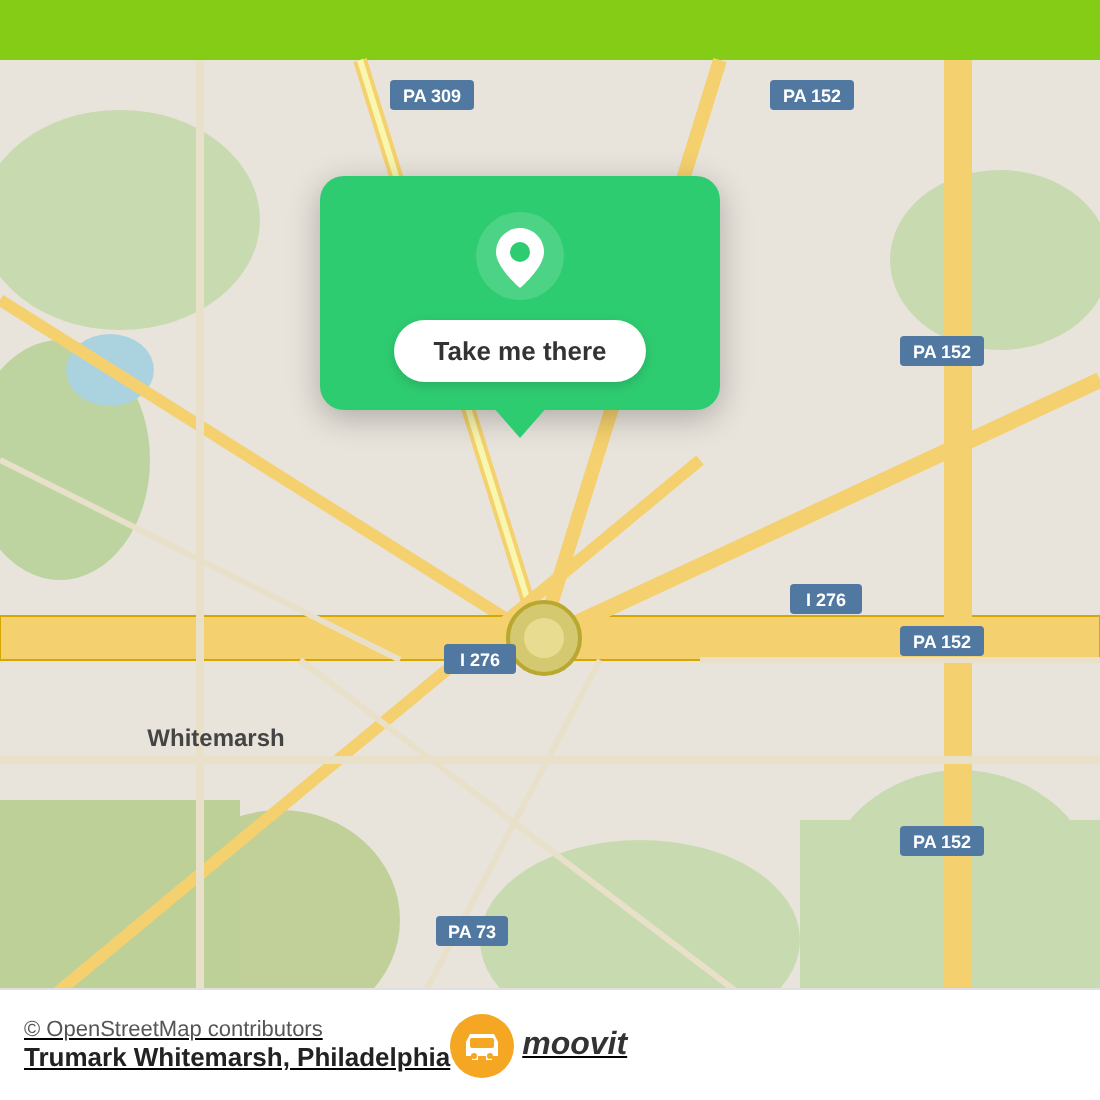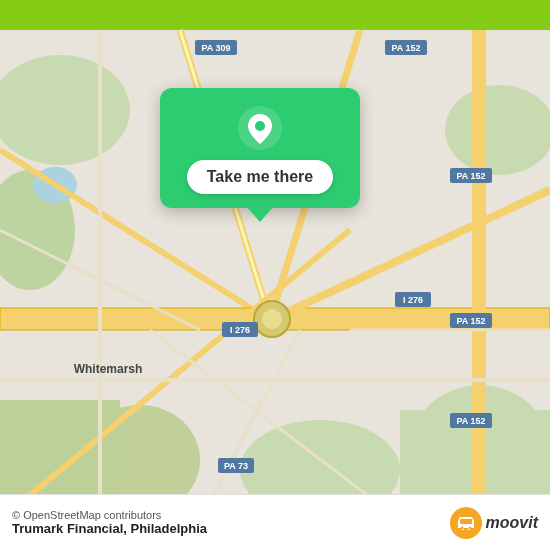--- a/index.html
+++ b/index.html
@@ -24,22 +24,22 @@
     #bottom-bar {
       position: absolute;
       bottom: 0;
       left: 0;
       right: 0;
       height: 56px;
       background: white;
       border-top: 1px solid #e0e0e0;
       display: flex;
       align-items: center;
-      justify-content: space-between;
       padding: 0 12px;
+      text-decoration: underline;
     }
 
     #attribution {
       font-size: 11px;
       color: #555;
     }
 
     #place-name {
       font-size: 13px;
       font-weight: bold;
@@ -102,21 +102,21 @@
       height: 44px;
       margin-bottom: 10px;
     }
 
     #take-me-there-btn {
       background: white;
       color: #333;
       border: none;
       border-radius: 20px;
       padding: 8px 20px;
-      font-size: 16px;
+      font-size: 13px;
       font-weight: 600;
       cursor: pointer;
       white-space: nowrap;
       box-shadow: 0 2px 6px rgba(0,0,0,0.15);
     }
 
     
     svg.map-roads {
       position: absolute;
       inset: 0;
@@ -204,21 +204,21 @@
       <path d="M22 8 C15.4 8 10 13.4 10 20 C10 28 22 38 22 38 C22 38 34 28 34 20 C34 13.4 28.6 8 22 8 Z" fill="white"></path>
       <circle cx="22" cy="20" r="5" fill="#2ecc71"></circle>
     </svg>
 
     <button id="take-me-there-btn">Take me there</button>
   </div>
 
   <div id="bottom-bar">
     <div>
       <div id="attribution">© OpenStreetMap contributors</div>
-      <div id="place-name">Trumark Financial, Philadelphia</div>
+      <div id="place-name">Trumark Whitemarsh, Philadelphia</div>
     </div>
 
     <div id="moovit-logo">
       <div class="moovit-icon">
 
         <svg width="20" height="20" viewBox="0 0 20 20">
           <path d="M4 4 L16 4 L18 8 L18 15 L15 15 L15 17 L12 17 L12 15 L8 15 L8 17 L5 17 L5 15 L2 15 L2 8 Z" fill="white"></path>
           <rect x="4" y="6" width="12" height="5" rx="1" fill="#f5a623"></rect>
           <circle cx="6" cy="15" r="1.5" fill="#f5a623"></circle>
           <circle cx="14" cy="15" r="1.5" fill="#f5a623"></circle>

